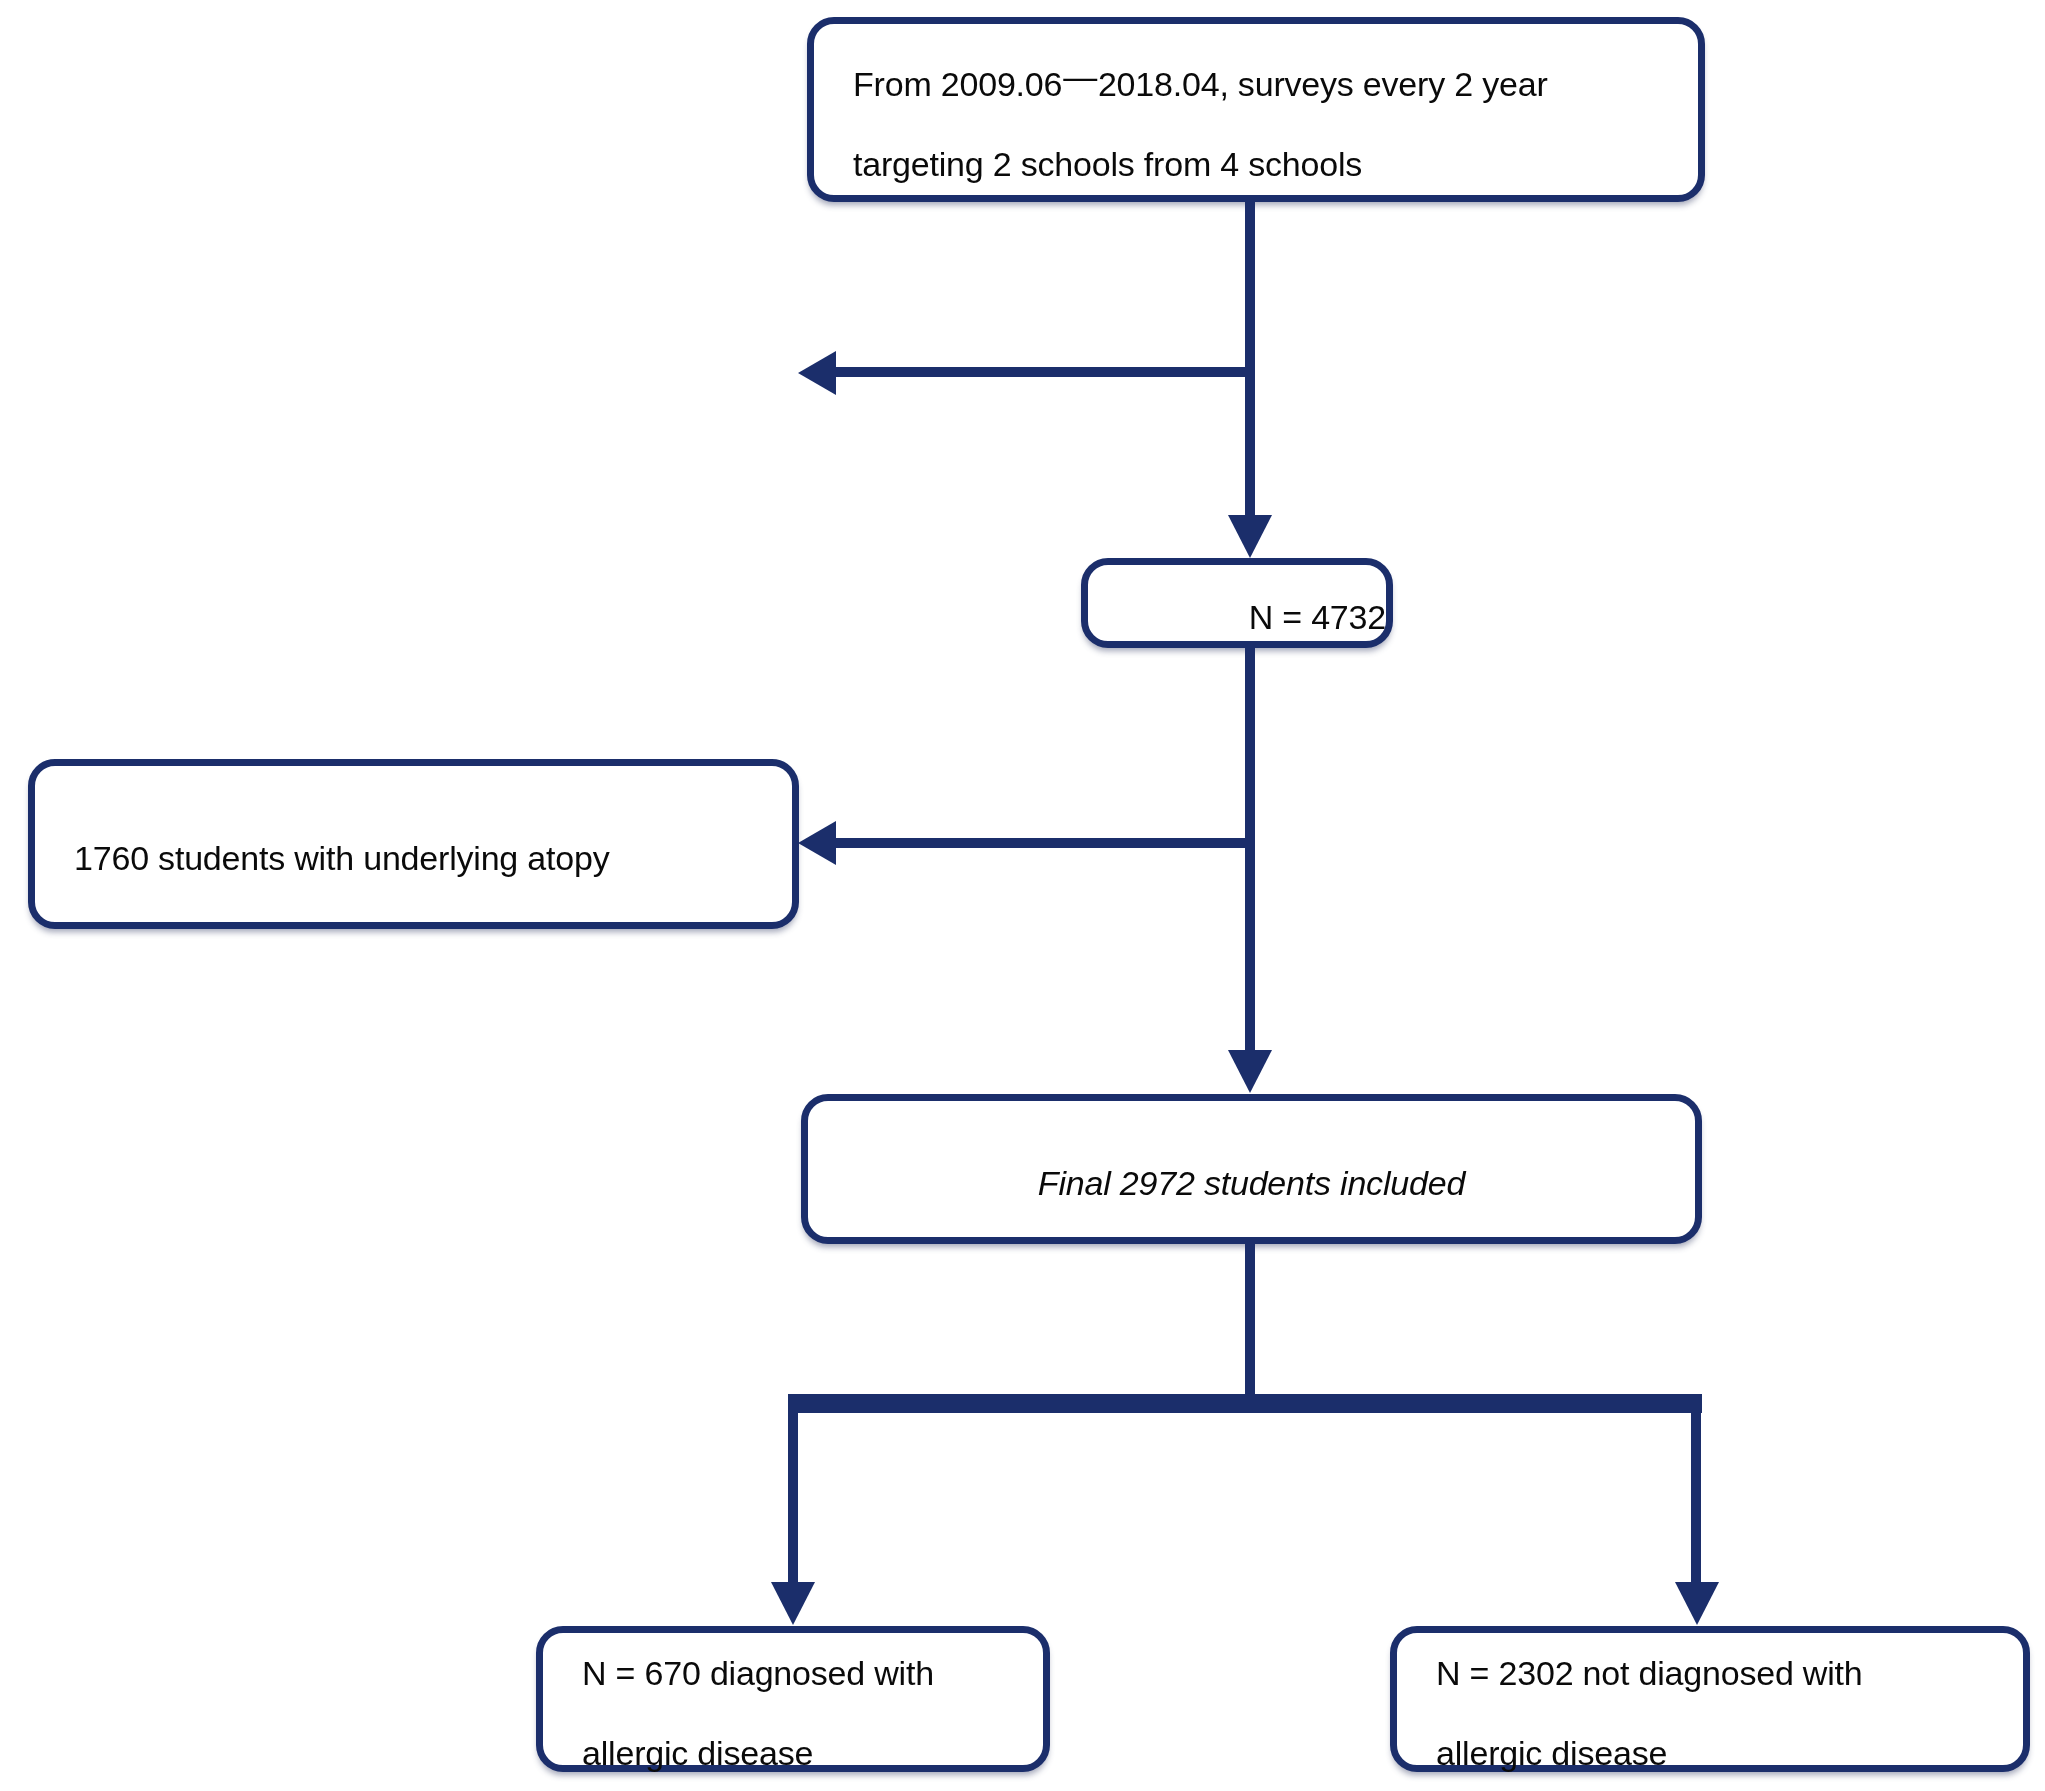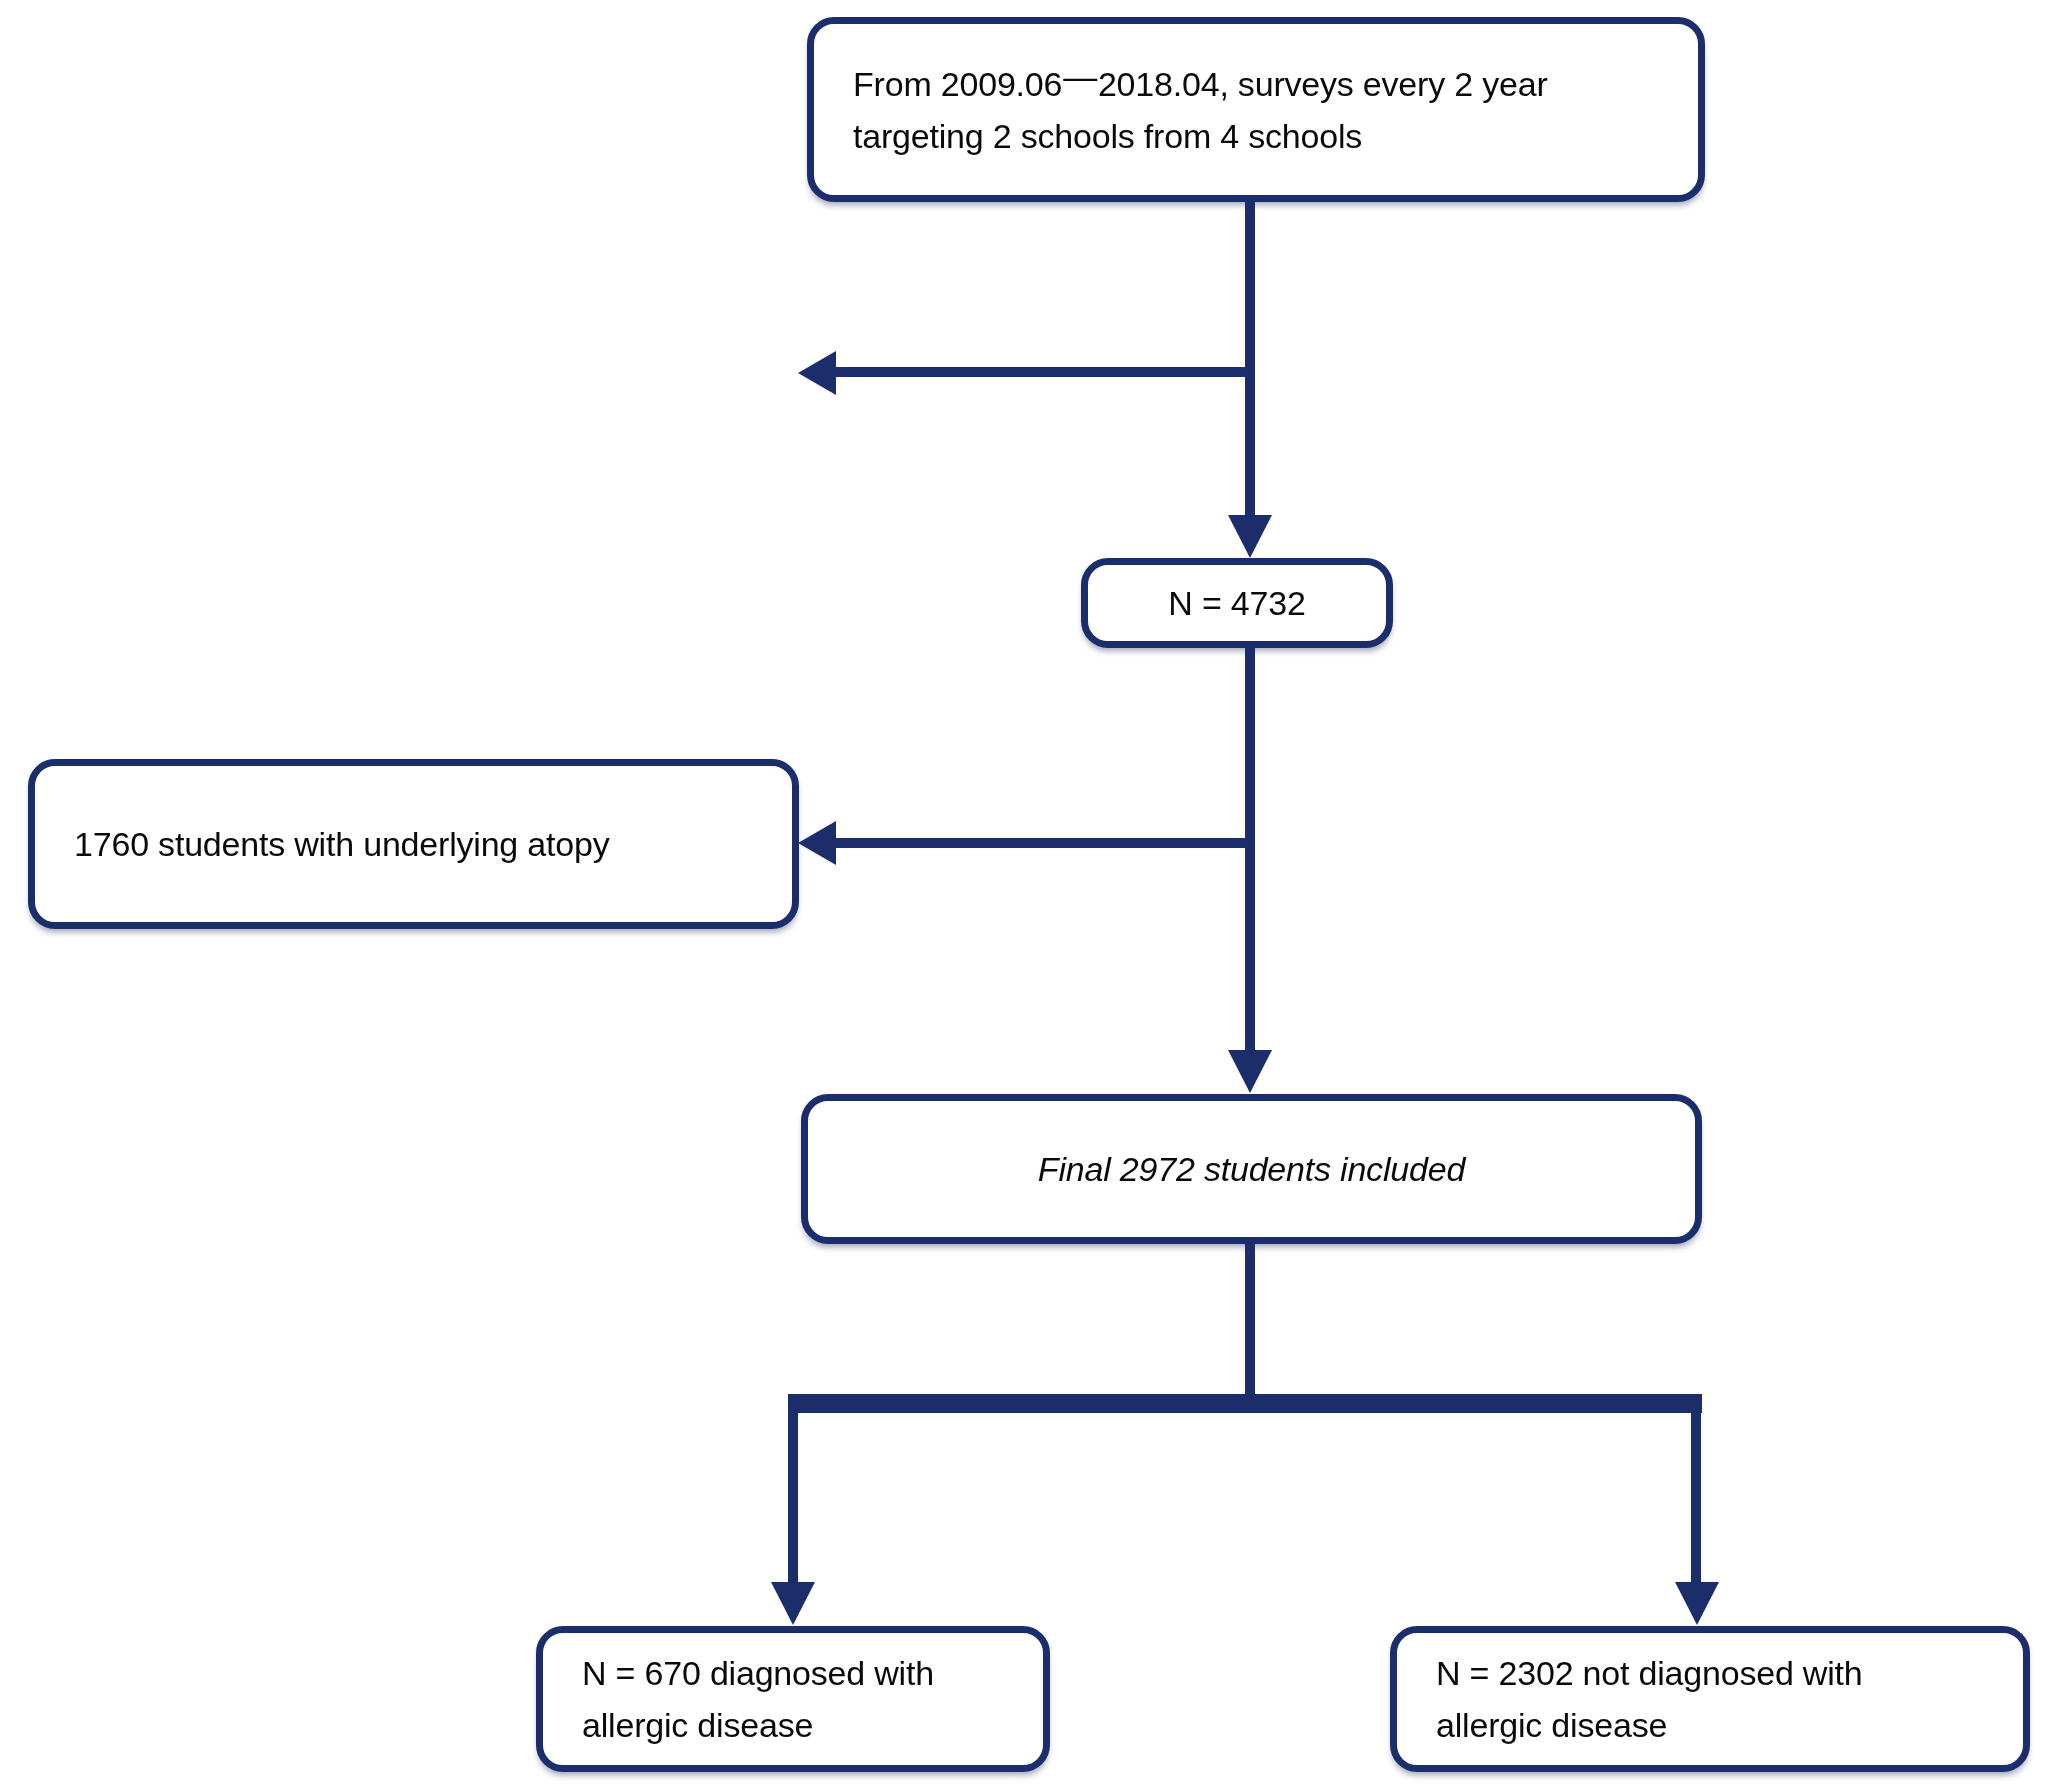--- a/index.html
+++ b/index.html
@@ -26,20 +26,21 @@
     box-shadow:0 5.7px 6.6px -2.8px rgba(50,60,100,.45);
     display:flex;
     flex-direction:column;
     justify-content:center;
   }
   .box .line{
     font-size:34px;
     line-height:52px;
     white-space:nowrap;
     letter-spacing:-0.2px;
+    margin-top:28px;
   }
   .pad-left{padding-left:39px;}
   .center .line{text-align:center;}
   .dash{
     position:relative;
     top:-0.22em;
     padding:0 0.9px;
   }
   .vline,.hline,.bar{
     position:absolute;
@@ -54,21 +55,21 @@
   .arrow-left{
     position:absolute;width:0;height:0;
     border-top:22px solid transparent;
     border-bottom:22px solid transparent;
     border-right:38px solid var(--color-line);
   }
 
   
   #box-survey   {left:807px; top:17px;   width:898px; height:185px;}
   #box-excluded {left:28px;   top:285px;  width:771px; height:170px;}
-  #box-n4732    {left:1081px; top:558px; width:312px;  height:90px;}
+  #box-n4732    {left:1081px; top:558px; width:312px;  height:90px;align-items:flex-end;}
   #box-atopy    {left:28px;   top:759px; width:771px; height:170px;}
   #box-final    {left:801px; top:1094px; width:901px; height:150px;font-style:italic;}
   #box-allergic {left:536px; top:1626px; width:514px; height:146px;}
   #box-nonallergic{left:1390px; top:1626px; width:640px; height:146px;}
 </style>
 </head>
 <body>
 
 <div class="canvas">
 

